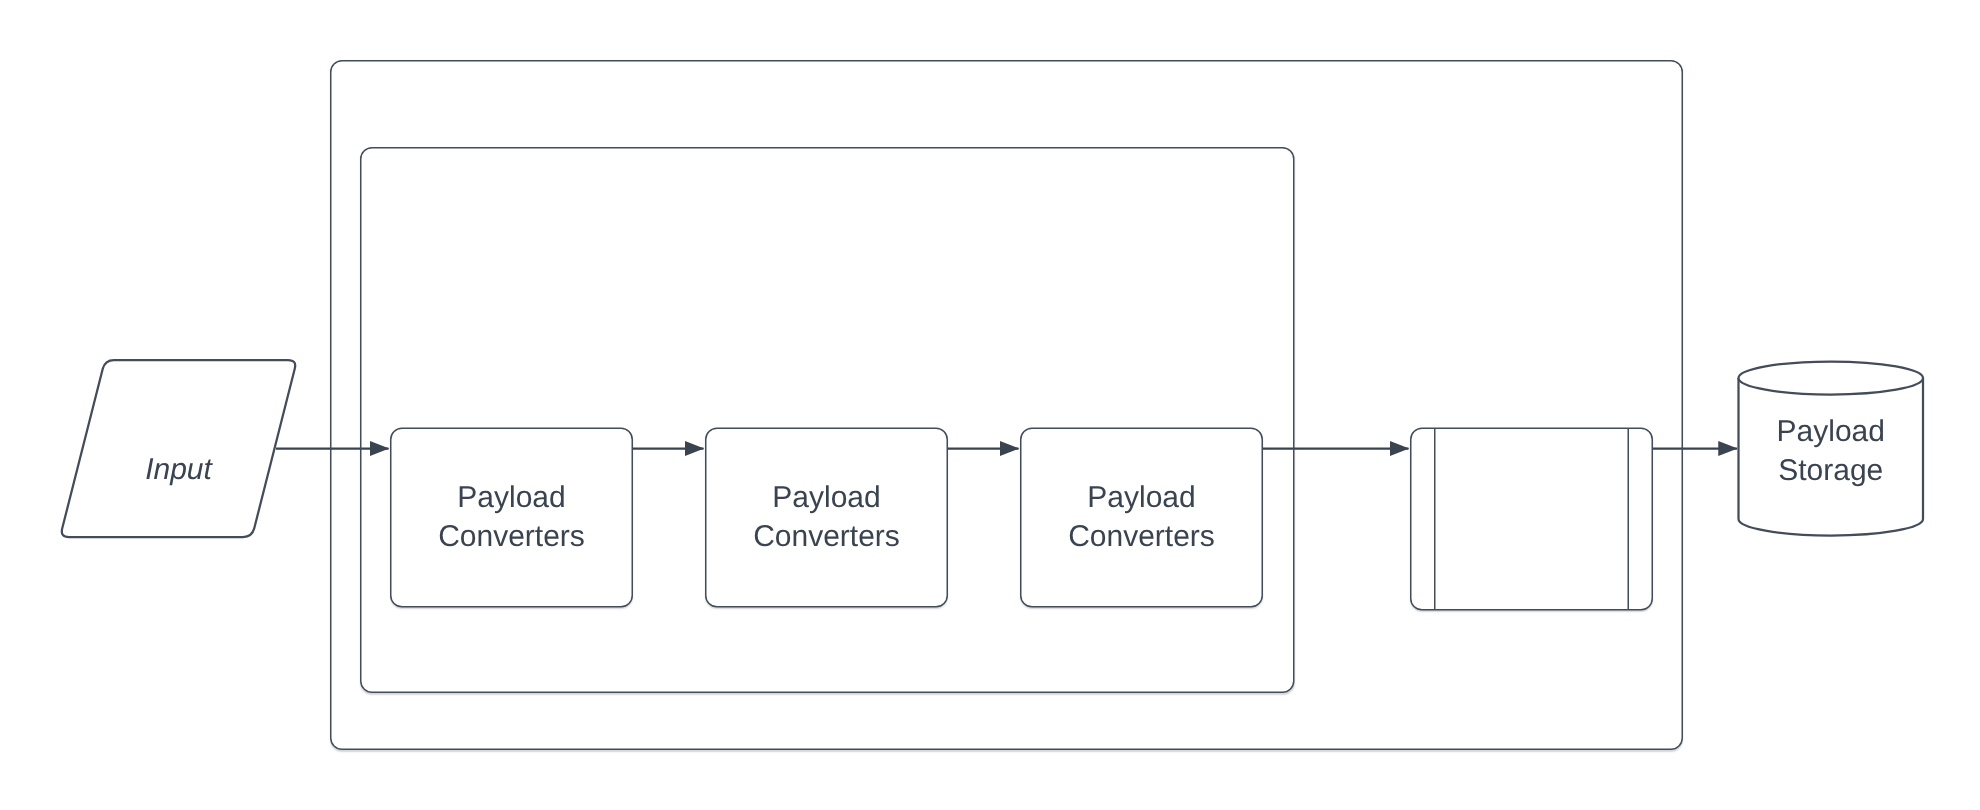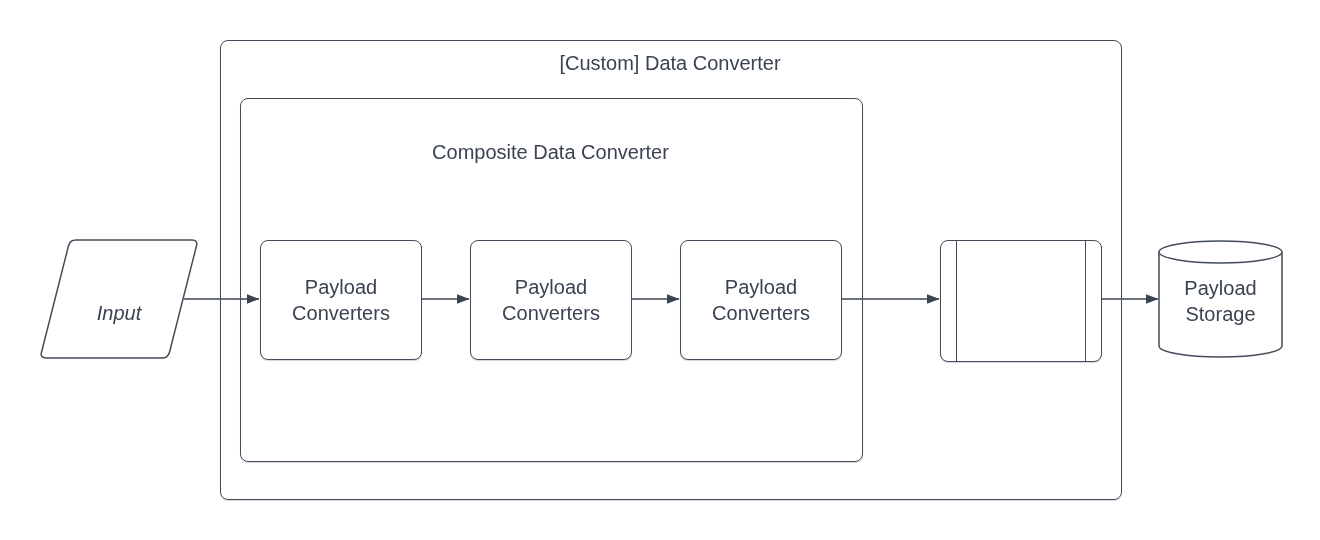--- a/index.html
+++ b/index.html
@@ -40,20 +40,21 @@
   }
   .node-box {
     position: absolute;
     border: 1.5px solid #434c59;
     border-radius: 8px;
     background: #ffffff;
     box-shadow: 0 1px 1px rgba(58, 67, 80, 0.22);
     display: flex;
     align-items: center;
     justify-content: center;
+    margin-top: 45px;
   }
   .node-label {
     font-size: 20px;
     line-height: 26px;
     text-align: center;
     color: #3a4350;
   }
   .codec-bar {
     position: absolute;
     top: 0;
@@ -92,24 +93,22 @@
     <ellipse cx="1220.5" cy="252" rx="61.5" ry="11" fill="#ffffff" stroke="#434c59" stroke-width="1.5"></ellipse>
 
     <line x1="184" y1="299" x2="259" y2="299" stroke="#3a4350" stroke-width="1.5" marker-end="url(#arrowhead)"></line>
     <line x1="420" y1="299" x2="469" y2="299" stroke="#3a4350" stroke-width="1.5" marker-end="url(#arrowhead)"></line>
     <line x1="630" y1="299" x2="679" y2="299" stroke="#3a4350" stroke-width="1.5" marker-end="url(#arrowhead)"></line>
     <line x1="840" y1="299" x2="939" y2="299" stroke="#3a4350" stroke-width="1.5" marker-end="url(#arrowhead)"></line>
     <line x1="1100" y1="299" x2="1158" y2="299" stroke="#3a4350" stroke-width="1.5" marker-end="url(#arrowhead)"></line>
   </svg>
 
   <div class="container-box" style="left:220px; top:40px; width:900px; height:458px;"></div>
-  <div class="container-title" style="left:220px; top:50px; width:900px;">[Custom] Data Converter</div>
 
   <div class="container-box" style="left:240px; top:98px; width:621px; height:362px;"></div>
-  <div class="container-title" style="left:240px; top:139px; width:621px;">Composite Data Converter</div>
 
   <div class="float-label" style="left:40px; top:240px; width:158px; height:146px;font-style:italic;">Input</div>
 
   <div class="node-box" style="left:260px; top:240px; width:160px; height:118px;">
     <div class="node-label" style="width:130px;">Payload Converters</div>
   </div>
 
   <div class="node-box" style="left:470px; top:240px; width:160px; height:118px;">
     <div class="node-label" style="width:130px;">Payload Converters</div>
   </div>

